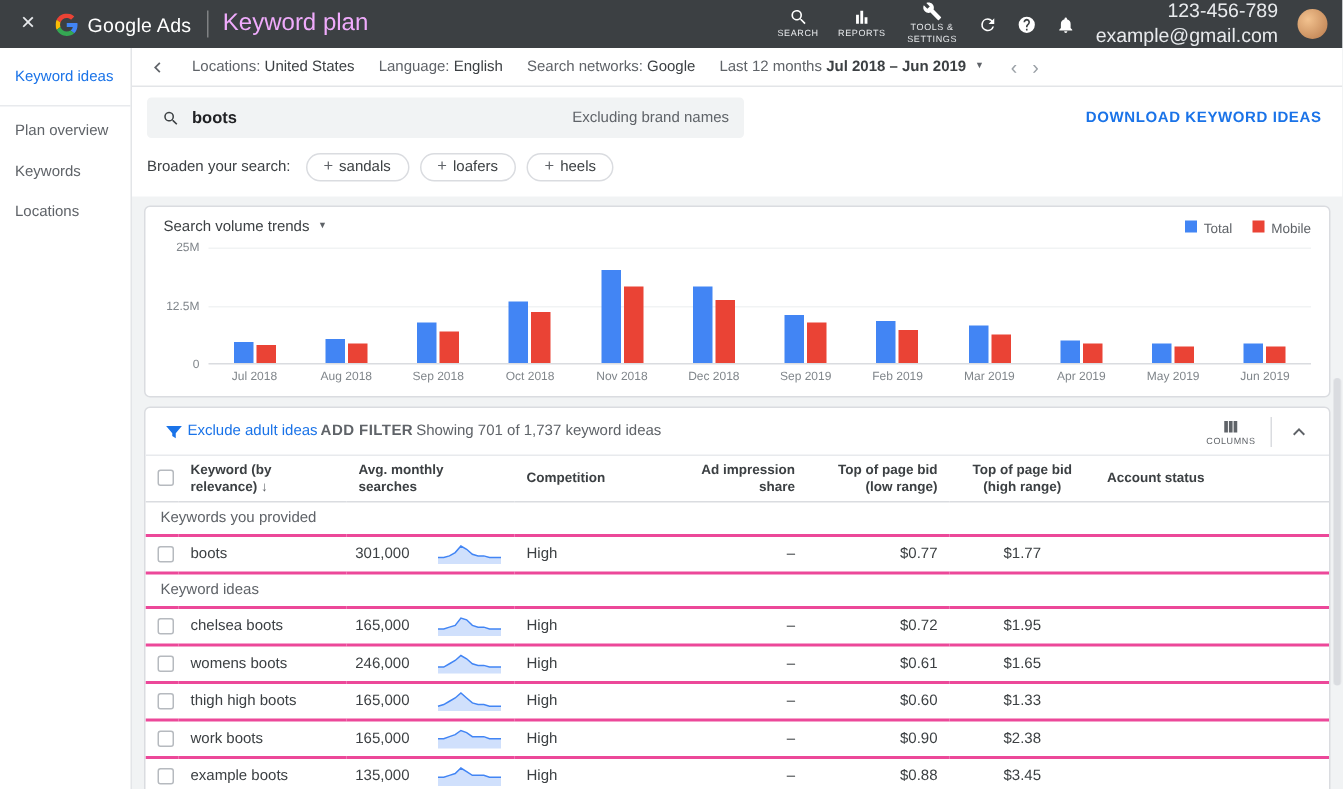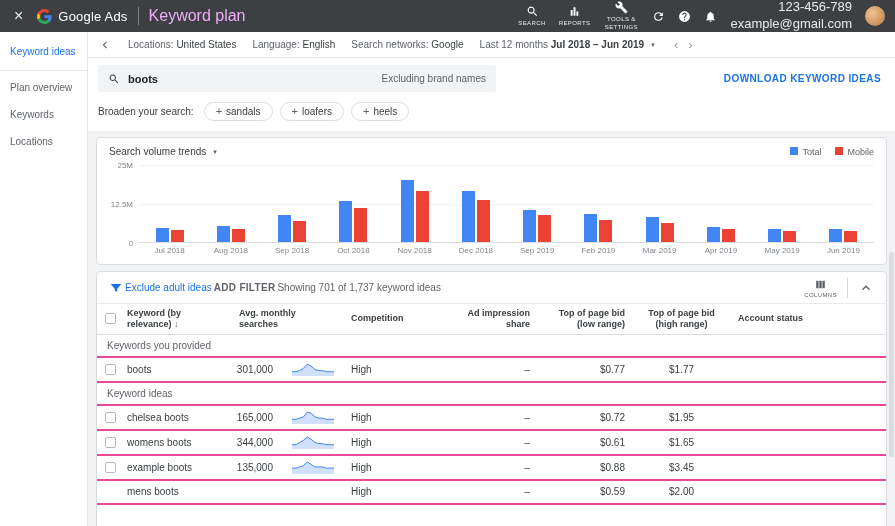--- a/index.html
+++ b/index.html
@@ -432,31 +432,71 @@
               <td class="c-high">$1.95</td>
               <td class="c-status"></td>
             </tr>
             <tr class="data-row">
               <td class="col-check">
                 <div class="checkbox"></div>
               </td>
               <td class="c-keyword">womens boots</td>
               <td class="c-search">
                 <div class="search-cell">
-                  <span class="num">344,000</span>
+                  <span class="num">246,000</span>
                   <svg viewBox="0 0 44 15" class="spark">
                     <polygon points="1,14 1,9.7 4.818181818181818,9.7 8.636363636363637,7.5 12.454545454545453,5.3 16.272727272727273,2.0 20.09090909090909,4.2 23.909090909090907,7.5 27.727272727272727,8.6 31.545454545454547,8.6 35.36363636363637,9.7 39.18181818181818,9.7 43,9.7 43,14" fill="rgba(66,133,244,0.25)"></polygon>
                     <polyline points="1,9.7 4.818181818181818,9.7 8.636363636363637,7.5 12.454545454545453,5.3 16.272727272727273,2.0 20.09090909090909,4.2 23.909090909090907,7.5 27.727272727272727,8.6 31.545454545454547,8.6 35.36363636363637,9.7 39.18181818181818,9.7 43,9.7" fill="none" stroke="#4285f4" stroke-width="1"></polyline>
                   </svg>
                 </div>
               </td>
               <td class="c-comp">High</td>
               <td class="c-share">–</td>
               <td class="c-low">$0.61</td>
               <td class="c-high">$1.65</td>
+              <td class="c-status"></td>
+            </tr>
+            <tr class="data-row">
+              <td class="col-check">
+                <div class="checkbox"></div>
+              </td>
+              <td class="c-keyword">thigh high boots</td>
+              <td class="c-search">
+                <div class="search-cell">
+                  <span class="num">165,000</span>
+                  <svg viewBox="0 0 44 15" class="spark">
+                    <polygon points="1,14 1,10.8 4.818181818181818,9.7 8.636363636363637,7.5 12.454545454545453,5.3 16.272727272727273,2.0 20.09090909090909,5.3 23.909090909090907,8.6 27.727272727272727,9.7 31.545454545454547,9.7 35.36363636363637,10.8 39.18181818181818,10.8 43,10.8 43,14" fill="rgba(66,133,244,0.25)"></polygon>
+                    <polyline points="1,10.8 4.818181818181818,9.7 8.636363636363637,7.5 12.454545454545453,5.3 16.272727272727273,2.0 20.09090909090909,5.3 23.909090909090907,8.6 27.727272727272727,9.7 31.545454545454547,9.7 35.36363636363637,10.8 39.18181818181818,10.8 43,10.8" fill="none" stroke="#4285f4" stroke-width="1"></polyline>
+                  </svg>
+                </div>
+              </td>
+              <td class="c-comp">High</td>
+              <td class="c-share">–</td>
+              <td class="c-low">$0.60</td>
+              <td class="c-high">$1.33</td>
+              <td class="c-status"></td>
+            </tr>
+            <tr class="data-row">
+              <td class="col-check">
+                <div class="checkbox"></div>
+              </td>
+              <td class="c-keyword">work boots</td>
+              <td class="c-search">
+                <div class="search-cell">
+                  <span class="num">165,000</span>
+                  <svg viewBox="0 0 44 15" class="spark">
+                    <polygon points="1,14 1,7.5 4.818181818181818,7.5 8.636363636363637,6.1 12.454545454545453,4.8 16.272727272727273,2.0 20.09090909090909,3.4 23.909090909090907,6.1 27.727272727272727,6.1 31.545454545454547,6.1 35.36363636363637,7.5 39.18181818181818,7.5 43,7.5 43,14" fill="rgba(66,133,244,0.25)"></polygon>
+                    <polyline points="1,7.5 4.818181818181818,7.5 8.636363636363637,6.1 12.454545454545453,4.8 16.272727272727273,2.0 20.09090909090909,3.4 23.909090909090907,6.1 27.727272727272727,6.1 31.545454545454547,6.1 35.36363636363637,7.5 39.18181818181818,7.5 43,7.5" fill="none" stroke="#4285f4" stroke-width="1"></polyline>
+                  </svg>
+                </div>
+              </td>
+              <td class="c-comp">High</td>
+              <td class="c-share">–</td>
+              <td class="c-low">$0.90</td>
+              <td class="c-high">$2.38</td>
               <td class="c-status"></td>
             </tr>
             <tr class="data-row">
               <td class="col-check">
                 <div class="checkbox"></div>
               </td>
               <td class="c-keyword">example boots</td>
               <td class="c-search">
                 <div class="search-cell">
                   <span class="num">135,000</span>

